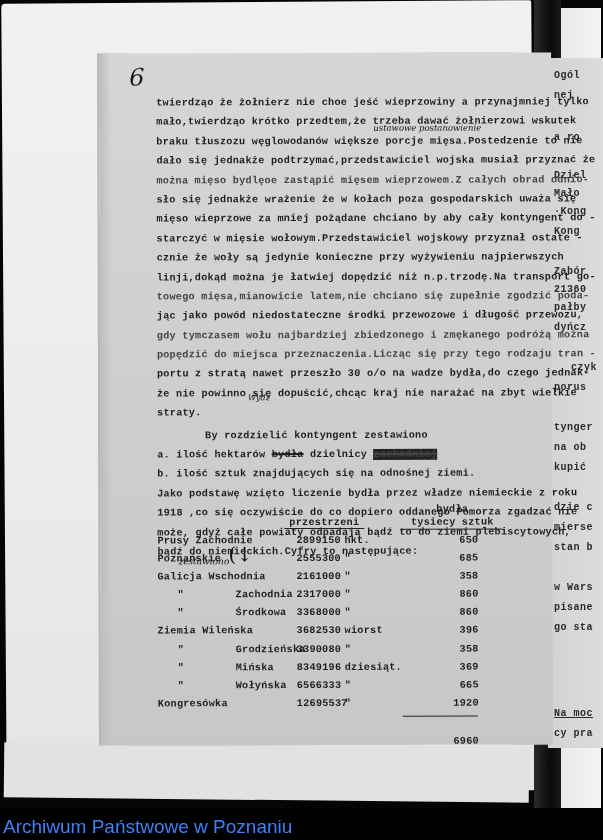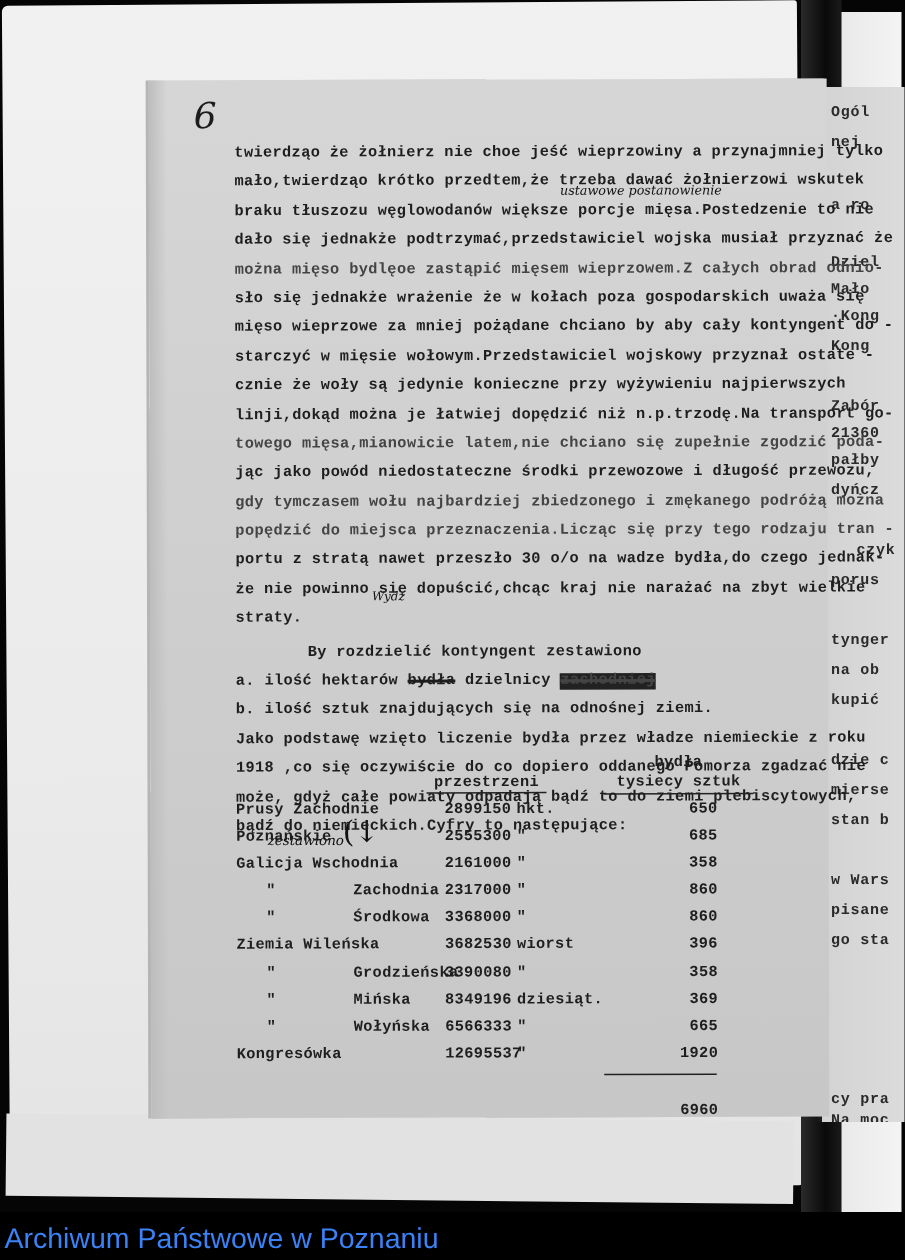--- a/index.html
+++ b/index.html
@@ -119,21 +119,21 @@
     <div class="np-line" style="top: 324px; font-family: Liberation Mono, monospace;">porus</div>
     <div class="np-line" style="top: 364px;">tynger</div>
     <div class="np-line" style="top: 384px;">na ob</div>
     <div class="np-line" style="top: 404px;">kupić</div>
     <div class="np-line" style="top: 444px;">dzie c</div>
     <div class="np-line" style="top: 464px;">mierse</div>
     <div class="np-line" style="top: 484px;">stan b</div>
     <div class="np-line" style="top: 524px;">w Wars</div>
     <div class="np-line" style="top: 544px;">pisane</div>
     <div class="np-line" style="top: 564px;">go sta</div>
-    <div class="np-line" style="top: 684px;">Na moc</div>
+    <div class="np-line" style="top: 650px; text-decoration: underline;">Na moc</div>
     <div class="np-line" style="top: 670px;">cy pra</div>
   </div>
 
 <div class="main-page">
   <div class="page-num">6</div>
 
   <div class="annot" style="left:274px; top:70px; font-size:8.5px;">ustawowe postanowienie</div>
   <div class="annot" style="left:78px; top:503px;">zestawiono</div>
   <div class="annot" style="left:128px; top:489px; font-size:20px; font-style:normal;">(↓</div>
   <div class="annot" style="left:148px; top:340px; font-size:8px;">Wydz</div>

